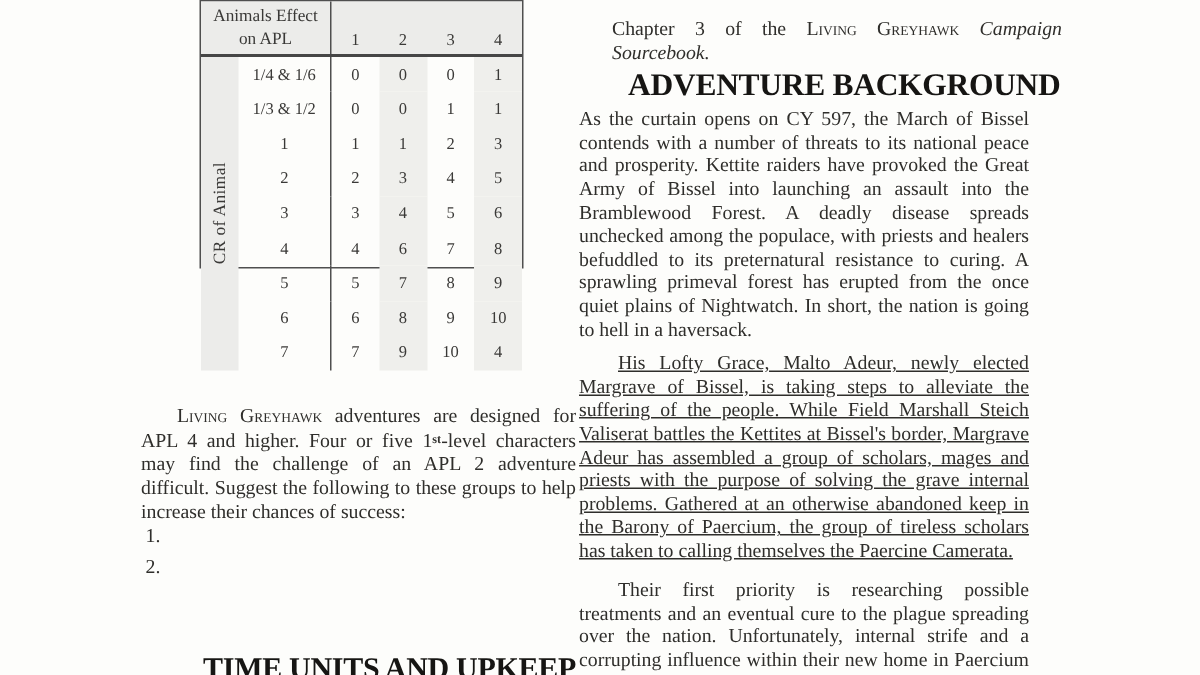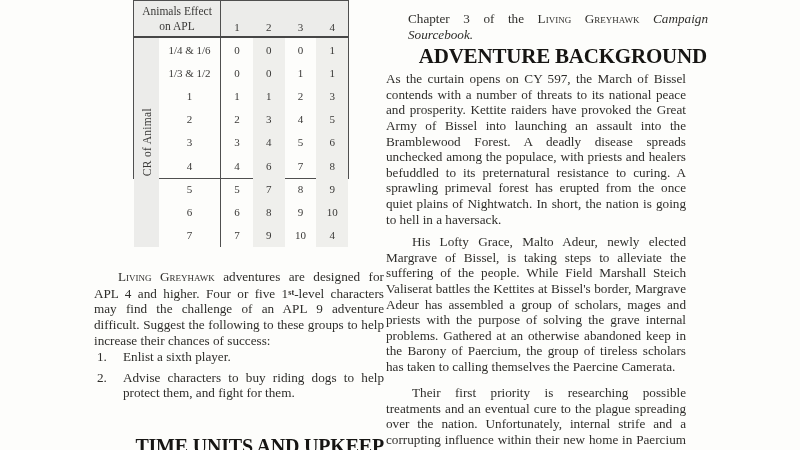--- a/index.html
+++ b/index.html
@@ -47,21 +47,21 @@
   .li-text{flex:1; text-align:justify;}
   .doc-heading{
     position:absolute; text-align:right; font-weight:bold; color:var(--ink-dark);
     letter-spacing:-0.2px; white-space:nowrap;
   }
   .left-heading{left:94px; top:417px; width:290px; font-size:20px; line-height:24px;}
   .right-heading{left:404px; top:26px; width:303px; font-size:21px; line-height:26px;}
   .intro-line{position:absolute; left:408px; top:-2px; width:300px;}
   .rp{position:absolute; left:386px; width:300px;}
   .rp-1{top:58px;}
-  .rp-2{top:221px; text-indent:26px;}
+  .rp-2{top:221px; text-indent:26px;text-decoration:underline;}
   .rp-3{top:372px; text-indent:26px;}
   .seg-sc{font-variant:small-caps;}
   .seg-i{font-style:italic;}
   .seg-sup{font-size:0.62em; vertical-align:0.38em;font-weight:bold;}
 </style>
 </head>
 <body>
 
 <div class="page">
 
@@ -138,30 +138,28 @@
         <div class="trow">
           <div class="c-cr">7</div>
           <div class="c-v">7</div>
           <div class="c-v stripe">9</div>
           <div class="c-v">10</div>
           <div class="c-v stripe">4</div>
         </div>
       </div>
   </div>
 
-  <p class="body-text left-para"><span class="seg-sc">Living Greyhawk</span><span> adventures are designed for APL 4 and higher. Four or five 1</span><span class="seg-sup">st</span><span>-level characters may find the challenge of an APL 9 adventure difficult. Suggest the following to these groups to help increase their chances of success:</span></p>
+  <p class="body-text left-para"><span class="seg-sc">Living Greyhawk</span><span> adventures are designed for APL 4 and higher. Four or five 1</span><span class="seg-sup">st</span><span>-level characters may find the challenge of an APL 2 adventure difficult. Suggest the following to these groups to help increase their chances of success:</span></p>
 
   <div class="num-list body-text">
     <div class="list-item">
       <span class="li-num">1.</span>
-      <span class="li-text">Enlist a sixth player.</span>
     </div>
     <div class="list-item">
       <span class="li-num">2.</span>
-      <span class="li-text">Advise characters to buy riding dogs to help protect them, and fight for them.</span>
     </div>
   </div>
 
   <h2 class="doc-heading left-heading">TIME UNITS AND UPKEEP</h2>
 
   <p class="body-text intro-line"><span>Chapter 3 of the </span><span class="seg-sc">Living Greyhawk</span><span> </span><span class="seg-i">Campaign Sourcebook.</span></p>
 
   <h2 class="doc-heading right-heading">ADVENTURE BACKGROUND</h2>
 
   <p class="body-text rp rp-1">As the curtain opens on CY 597, the March of Bissel contends with a number of threats to its national peace and prosperity. Kettite raiders have provoked the Great Army of Bissel into launching an assault into the Bramblewood Forest. A deadly disease spreads unchecked among the populace, with priests and healers befuddled to its preternatural resistance to curing. A sprawling primeval forest has erupted from the once quiet plains of Nightwatch. In short, the nation is going to hell in a haversack.</p>

